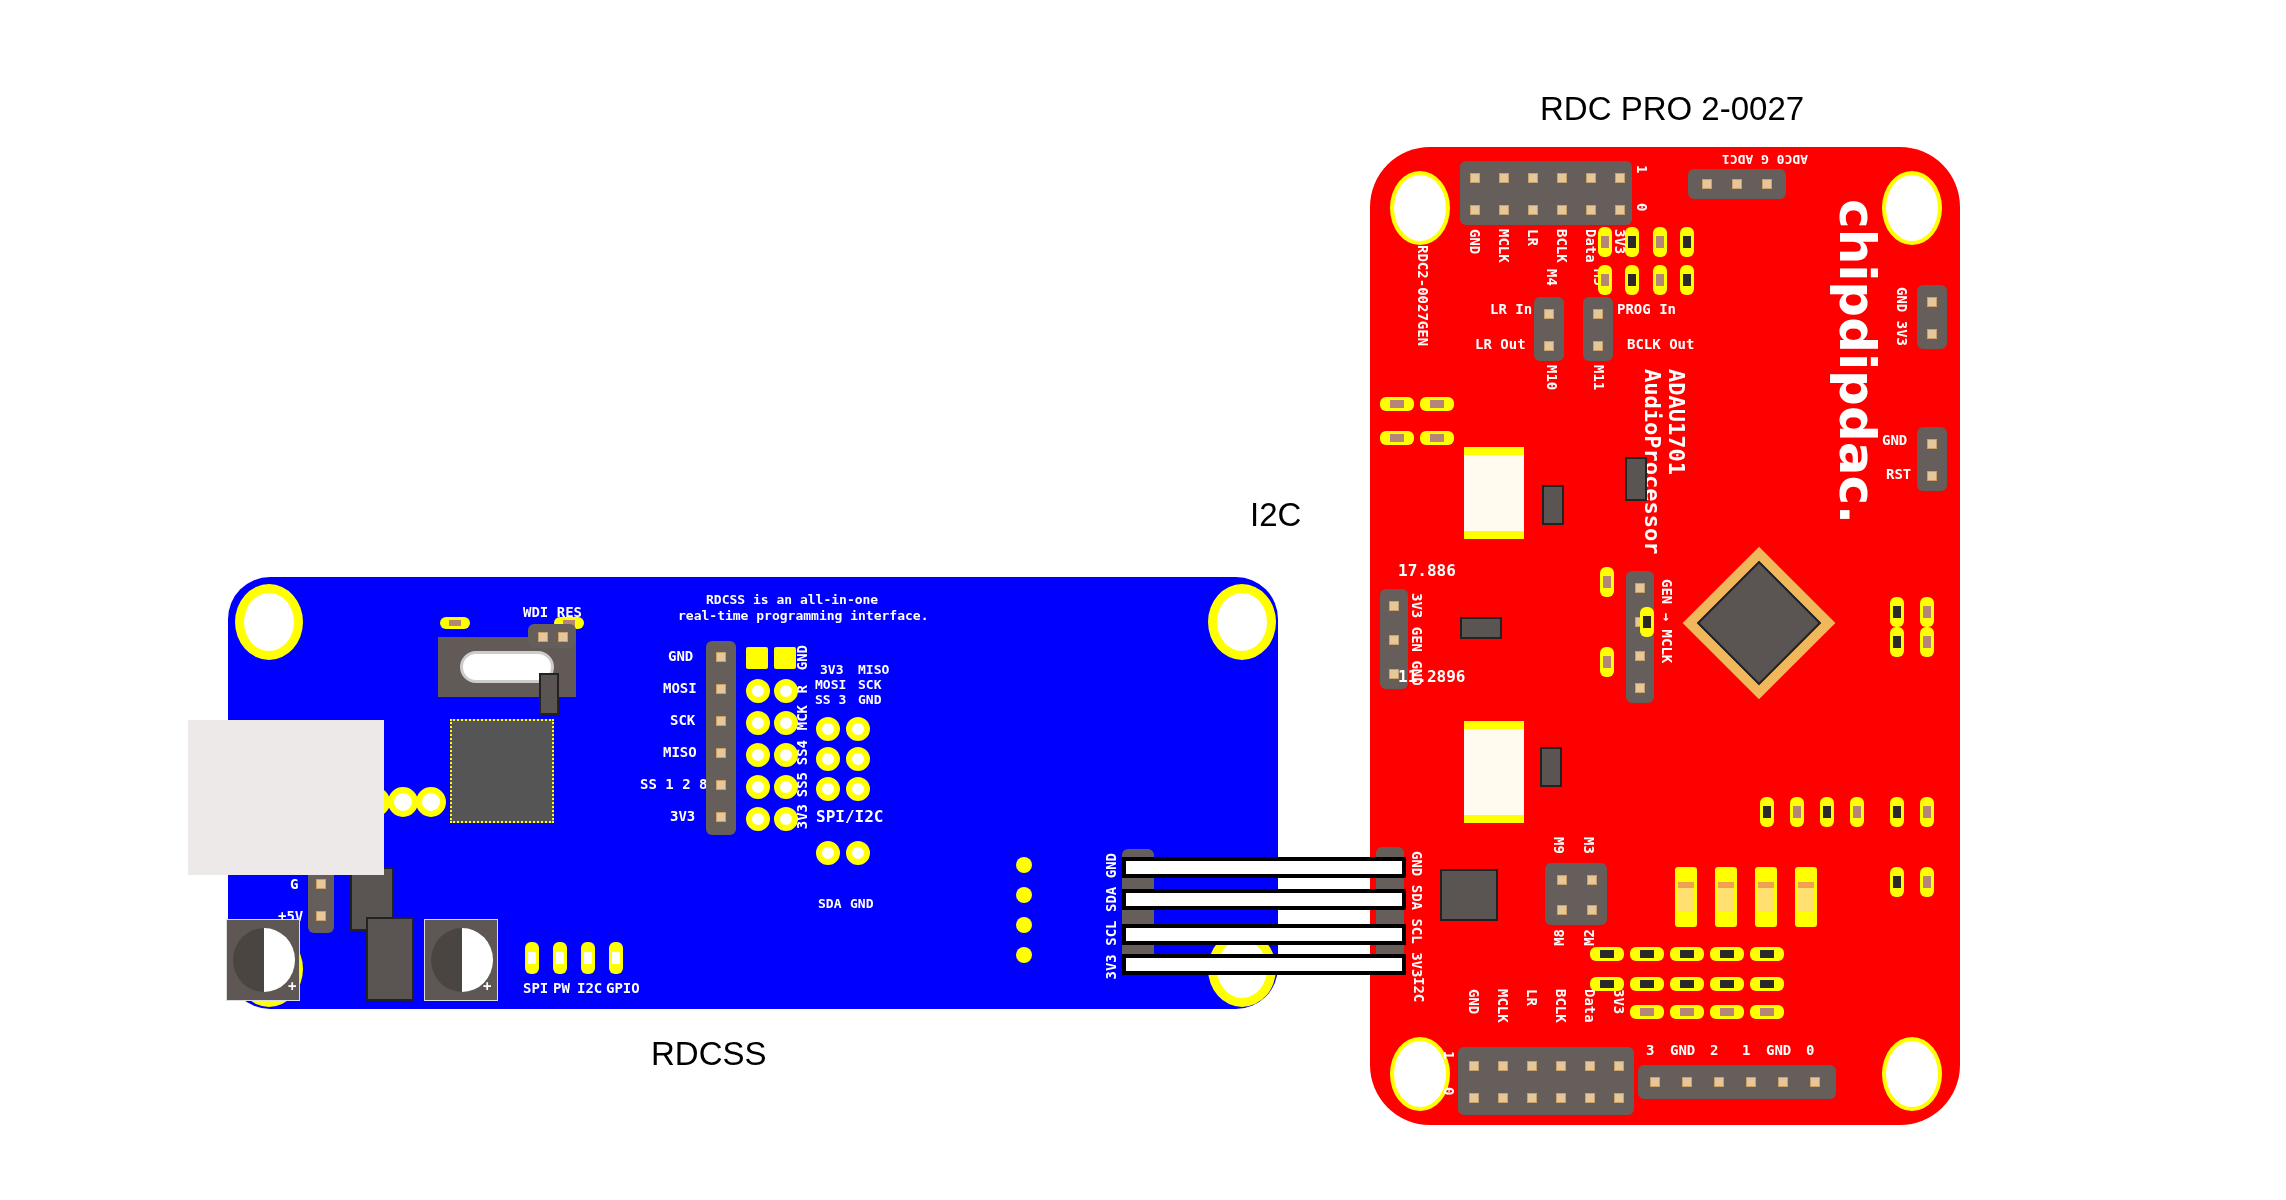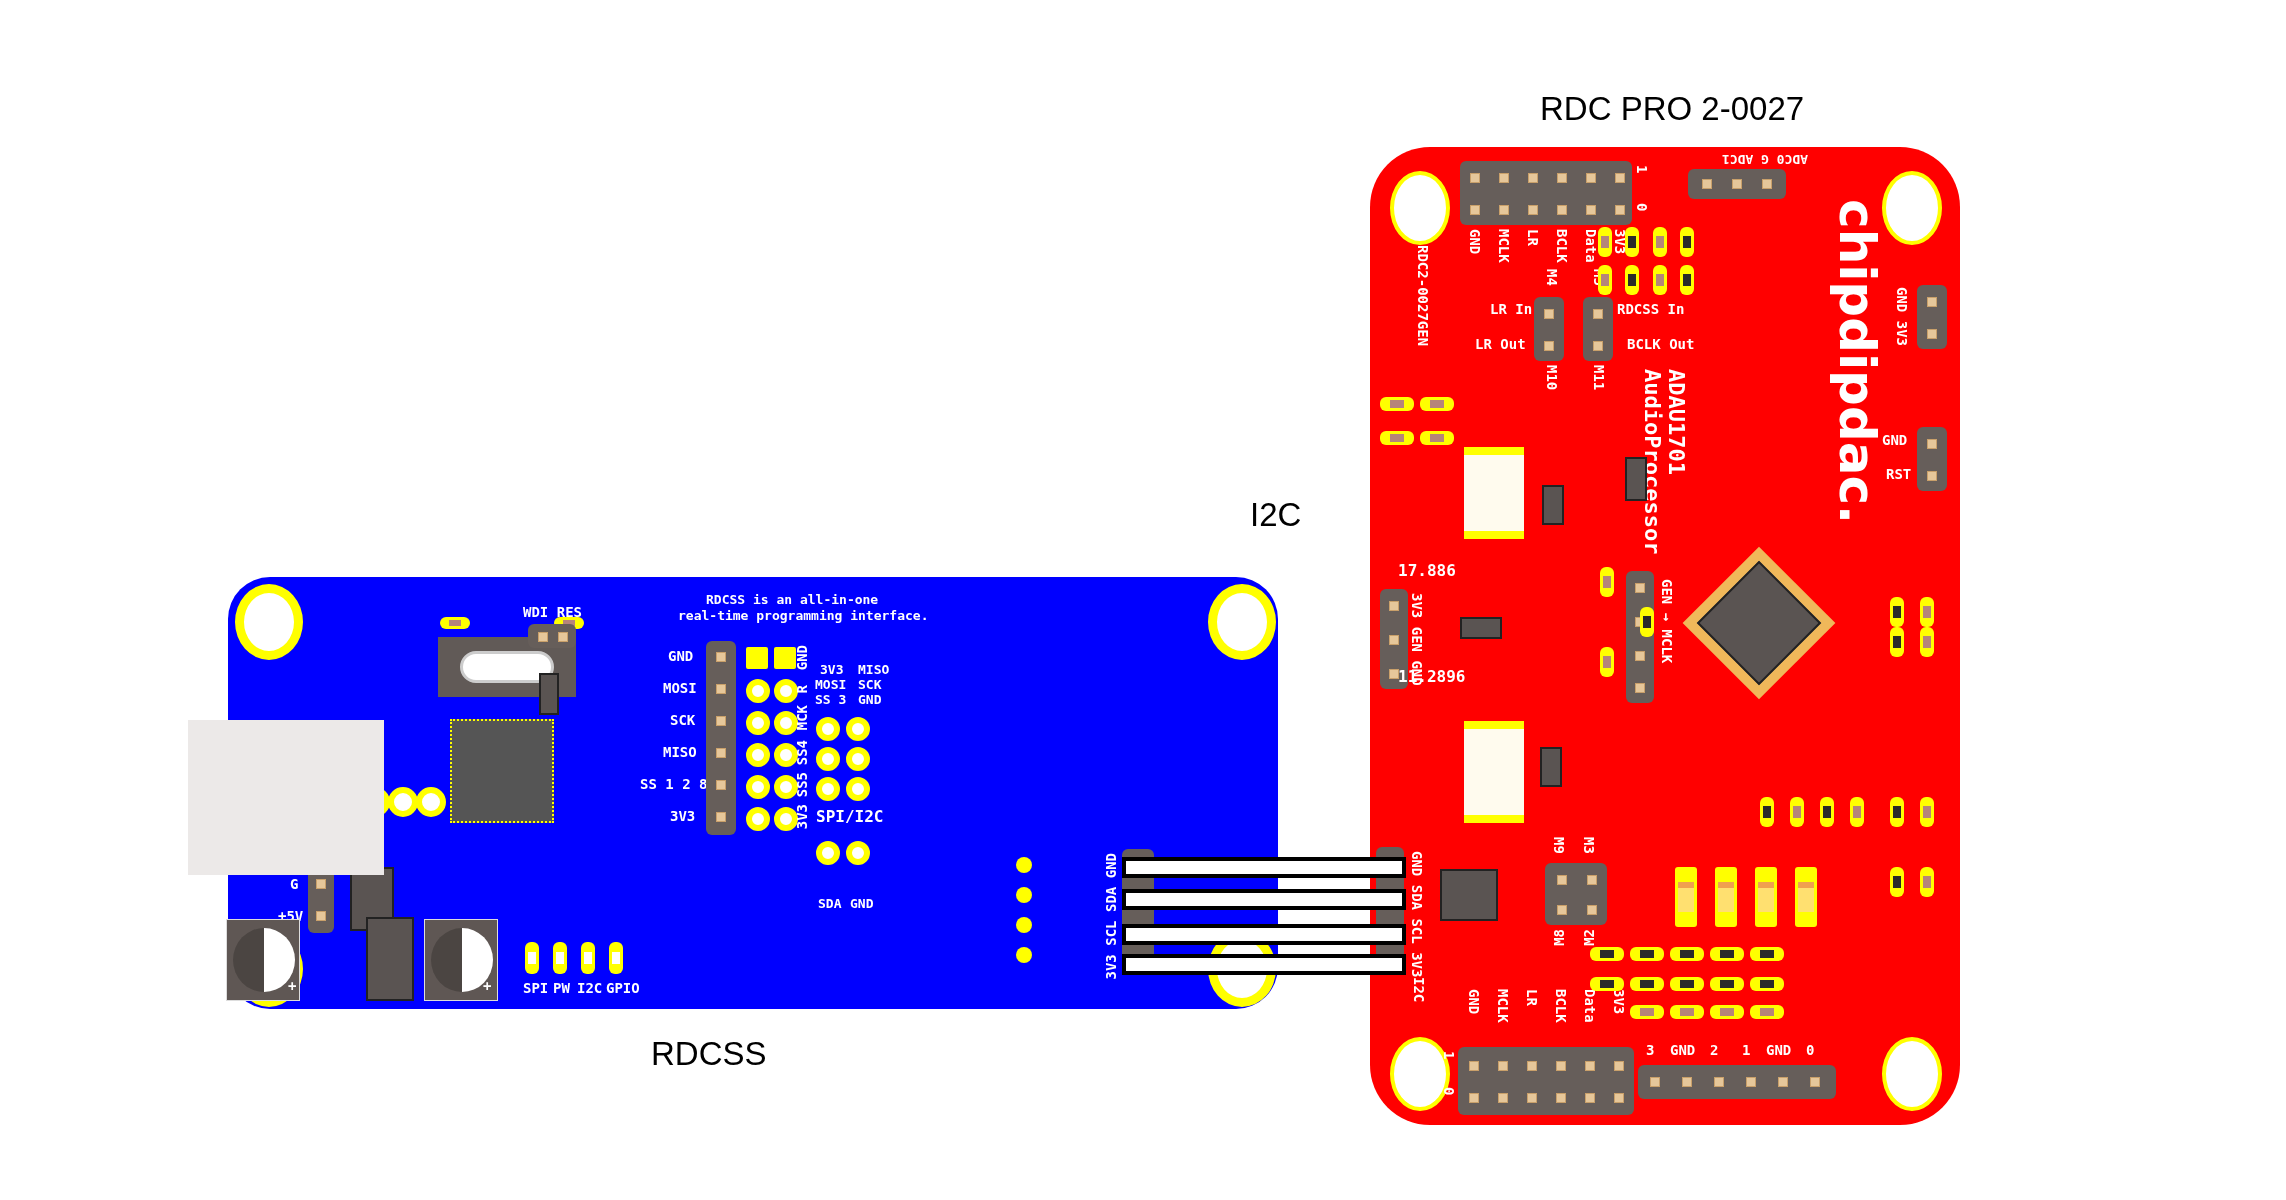--- a/index.html
+++ b/index.html
@@ -227,21 +227,21 @@
   <div class="hdr" style="left:164px;top:150px;width:30px;height:64px;">
     <div class="pin" style="left:10px;top:12px;"></div>
       <div class="pin" style="left:10px;top:44px;"></div>
   </div>
   <div class="hdr" style="left:213px;top:150px;width:30px;height:64px;">
     <div class="pin" style="left:10px;top:12px;"></div>
       <div class="pin" style="left:10px;top:44px;"></div>
   </div>
   <div class="silk" style="left:120px;top:155px;">LR In</div>
   <div class="silk" style="left:105px;top:190px;">LR Out</div>
-  <div class="silk" style="left:247px;top:155px;">RDCSS In</div>
+  <div class="silk" style="left:247px;top:155px;">PROG In</div>
   <div class="silk" style="left:257px;top:190px;">BCLK Out</div>
   <div class="silk vert" style="left:175px;top:218px;">M10</div>
   <div class="silk vert" style="left:222px;top:218px;">M11</div>
 
   <div class="abs vert" style="left:270px;top:222px;color:#fff;font-family:'DejaVu Sans Mono',monospace;font-weight:bold;font-size:22px;line-height:1.1;">
     <span>ADAU1701</span><br>
     <span>AudioProcessor</span>
   </div>
 
   <div class="silk vert" style="left:525px;top:140px;">GND 3V3</div>

